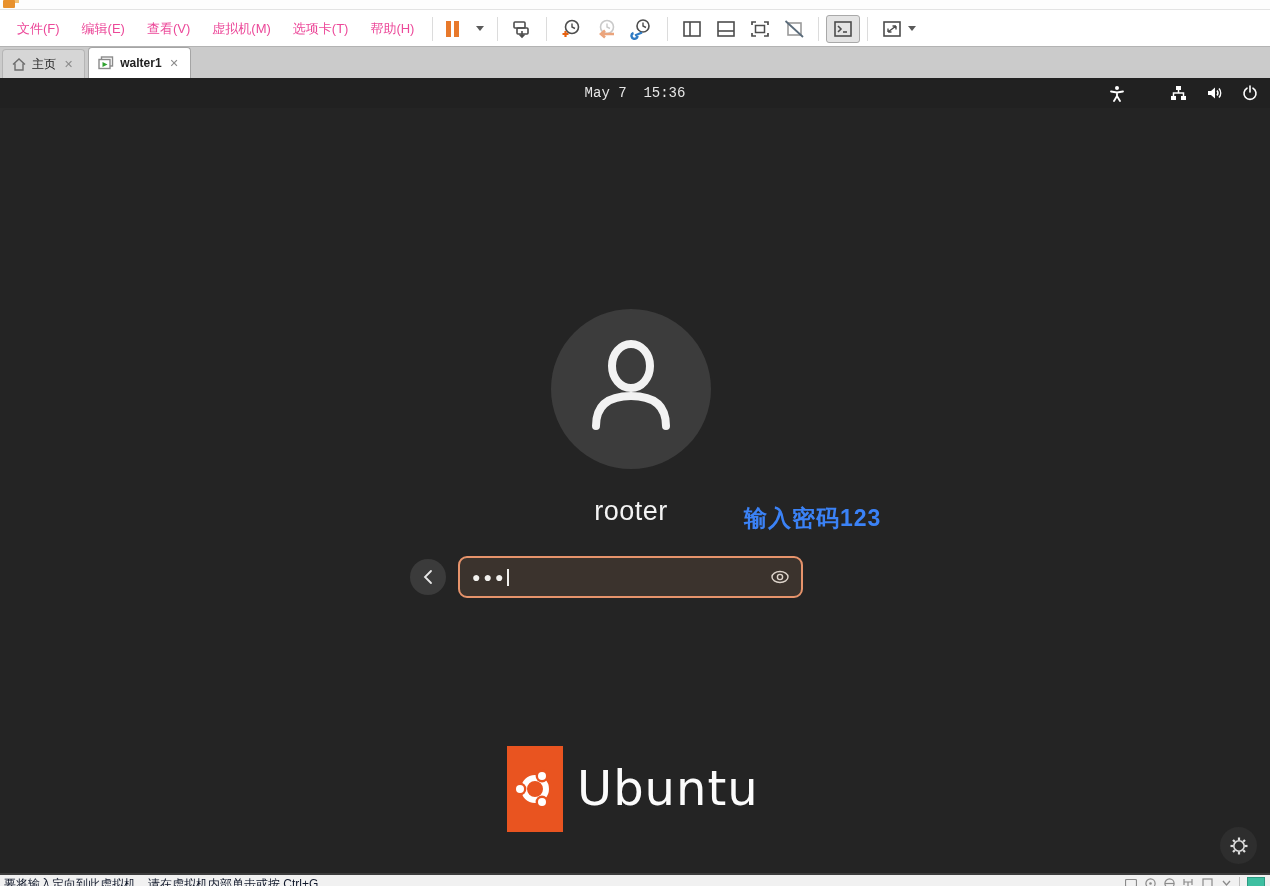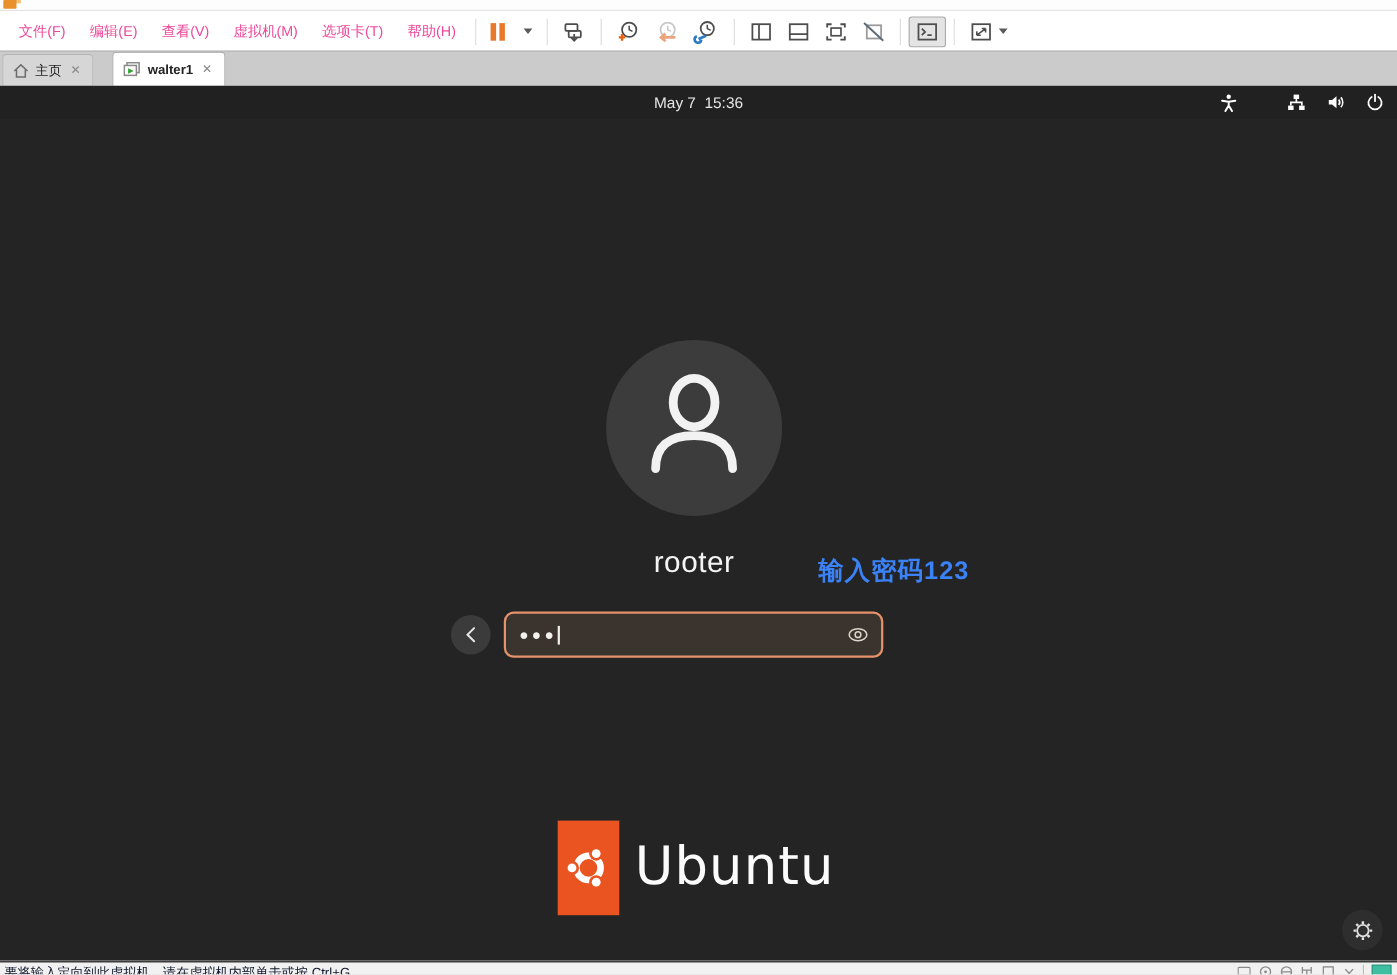--- a/index.html
+++ b/index.html
@@ -27,32 +27,32 @@
                 margin-left:5px; }
   .pause-bars { display:flex; gap:3px; }
   .pause-bars i { display:block; width:5px; height:16px; background:#e8792b; }
 
   
   .tabbar { position:absolute; top:46px; left:0; width:100%; height:32px;
             background:#cbcbcb; border-top:1px solid #b3b3b3; display:flex;
             align-items:flex-end; padding-left:2px; }
   .tab { display:flex; align-items:center; gap:6px; height:29px; padding:0 9px;
          border:1px solid #a5a5a5; border-bottom:none;
-         border-radius:4px 4px 0 0; margin-right:17px; font-size:12px; color:#222; }
+         border-radius:4px 4px 0 0; margin-right:3px; font-size:12px; color:#222; }
   .tab.inactive { background:#d6d6d6; border-color:#b5b5b5; }
   .tab.active { background:#ffffff; font-weight:bold; height:31px; }
   .tab-close { color:#8b8b8b; font-size:11px; line-height:11px; padding:1px 2px; }
 
   
   .vm-screen { position:absolute; top:78px; left:0; width:1270px; height:795px;
                background:#242424; overflow:hidden; color:#ededed; }
   .gdm-topbar { position:absolute; top:0; left:0; width:100%; height:30px;
                 background:#212121; }
   .gdm-clock { position:absolute; left:0; width:100%; text-align:center;
-               line-height:30px; font-size:14px; color:#e6e6e6; white-space:pre; }
+               line-height:30px; font-size:14px; color:#e6e6e6; white-space:pre;font-family:Liberation Mono, monospace; }
   .gdm-tr { position:absolute; right:12px; top:0; height:30px; display:flex;
             align-items:center; gap:19px; }
   .gdm-tr .a11y { margin-right:26px; }
 
   .avatar { position:absolute; left:551px; top:231px; width:160px; height:160px;
             border-radius:50%; background:#3c3c3c; display:flex; align-items:center;
             justify-content:center; }
   .gdm-username { position:absolute; left:0; top:418px; width:1262px; text-align:center;
                   font-size:27px; color:#f4f4f4; letter-spacing:.5px; }
   .annotation { position:absolute; left:744px; top:425px; font-size:23px;

